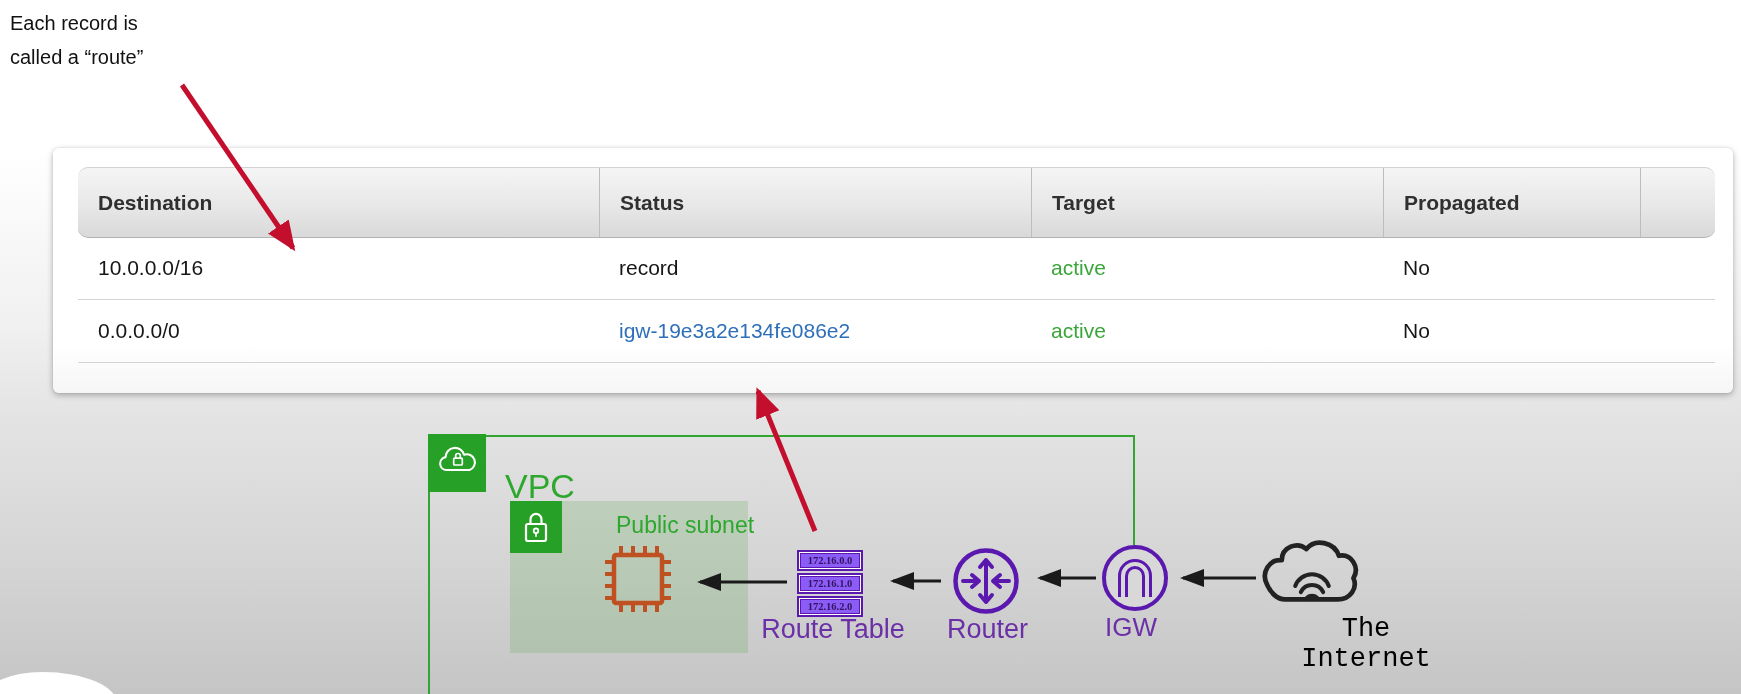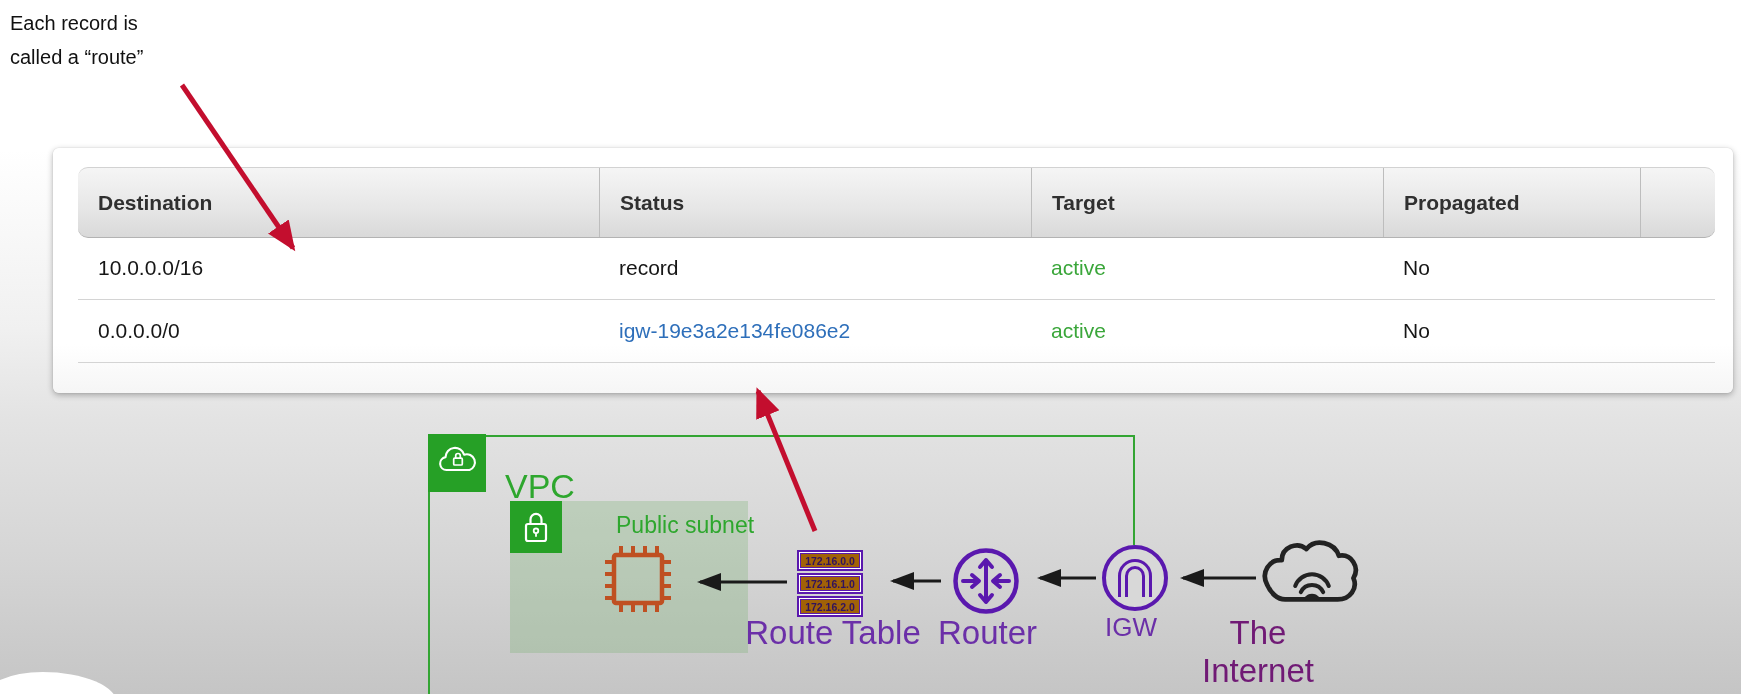--- a/index.html
+++ b/index.html
@@ -41,28 +41,28 @@
   .vpc-iconbox{left:428px;top:434px;width:58px;height:58px;}
   .subnet-iconbox{left:510px;top:501px;width:52px;height:52px;}
   .vpc-label{position:absolute;left:505px;top:467px;font-size:34px;color:#2ea72e;}
   .subnet{position:absolute;left:510px;top:501px;width:238px;height:152px;
           background:rgba(110,175,105,0.27);}
   .subnet-label{position:absolute;left:576px;top:512px;font-size:23px;color:#2ea72e;margin-left:40px;}
 
   
   .rt-icon{position:absolute;left:797px;top:550px;width:66px;}
   .rt-entry{border:2px solid #5a18ae;background:#fff;padding:1px;margin-bottom:2px;}
-  .rt-entry-inner{border:1px solid #5a18ae;background:#a16207;height:13px;
+  .rt-entry-inner{border:1px solid #5a18ae;background:#8b5cf6;height:13px;
                   display:flex;align-items:center;justify-content:center;
-                  font-size:10.5px;font-weight:bold;color:#31135e;}
-  .diag-label{position:absolute;text-align:center;font-size:33px;color:#6b2fa8;}
+                  font-size:10.5px;font-weight:bold;color:#31135e;font-family:Liberation Serif, serif;}
+  .diag-label{position:absolute;text-align:center;font-size:27px;color:#6b2fa8;}
   .lbl-rt{left:733px;top:614px;width:200px;}
   .lbl-router{left:915px;top:614px;width:145px;}
   .lbl-igw{left:1081px;top:612px;width:100px;font-size:26px;}
-  .lbl-inet{left:1178px;top:614px;width:160px;color:#701a75;}
+  .lbl-inet{left:1286px;top:614px;width:160px;color:#000000;font-family:Liberation Mono, monospace;}
 
   .abs{position:absolute;}
   .blob{position:absolute;left:-18px;top:672px;width:135px;height:42px;background:#fff;
         border-radius:45% 55% 60% 40% / 65% 75% 25% 35%;}
   svg{display:block;}
 </style>
 </head>
 <body>
 
 <div class="stage">

